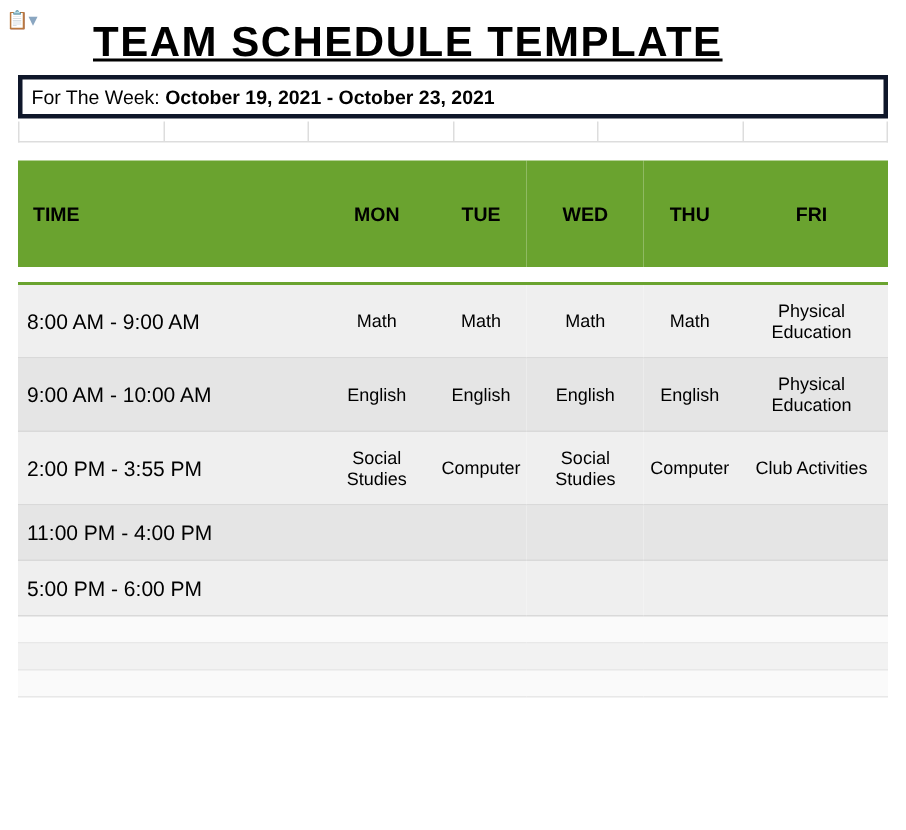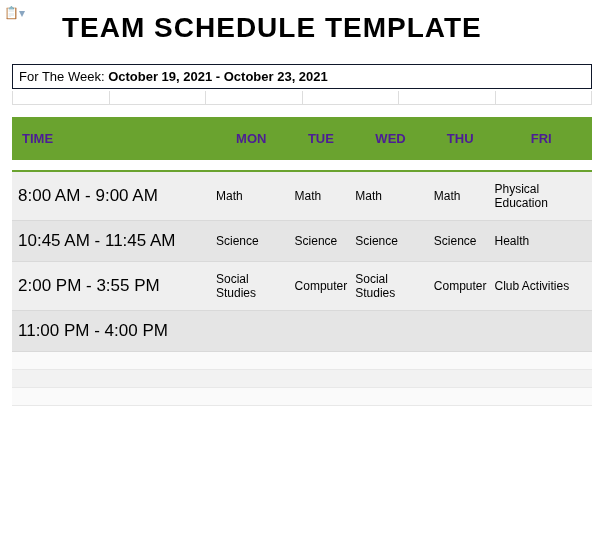--- a/index.html
+++ b/index.html
@@ -7,24 +7,25 @@
     margin: 0;
     font-family: Arial, Helvetica, sans-serif;
     background: #ffffff;
     width: 604px;
     padding: 8px 12px;
   }
   .title {
     font-size: 28px;
     font-weight: 900;
     letter-spacing: 1px;
-    margin: 4px 0 20px 50px;
+    margin: 4px 0 6px 50px;
+    text-decoration: underline;
   }
   .week-row {
-    border: 1px solid #0f172a;
+    border: 3px solid #0f172a;
     padding: 4px 6px;
     font-size: 13px;
     font-weight: 400;
     margin-bottom: 2px;
   }
   .week-row b { font-weight: 700; }
   .sub-row {
     display: flex;
     border-left: 1px solid #ddd;
     border-right: 1px solid #ddd;
@@ -37,23 +38,23 @@
   }
   .sub-row > div:last-child { border-right: none; }
   table.sched {
     width: 100%;
     border-collapse: collapse;
     margin-top: 12px;
     font-size: 12px;
   }
   table.sched thead th {
     background: #6aa32f;
-    color: #4c1d95;
+    color: #000000;
     font-weight: 700;
-    padding: 14px 6px;
+    padding: 28px 6px;
     text-align: center;
     font-size: 13px;
   }
   table.sched thead th:first-child {
     text-align: left;
     padding-left: 10px;
     width: 200px;
   }
   tr.spacer td {
     background: #ffffff;
@@ -64,27 +65,27 @@
   tr.accent td {
     background: #6aa32f;
     height: 2px;
     padding: 0;
     border: none;
   }
   table.sched tbody.data tr td {
     background: #efefef;
     border-bottom: 1px solid #d9d9d9;
     padding: 10px 4px;
-    text-align: left;
+    text-align: center;
     vertical-align: middle;
   }
   table.sched tbody.data tr td:first-child {
     text-align: left;
     padding-left: 6px;
-    font-size: 17px;
+    font-size: 14px;
   }
   table.sched tbody.data tr:nth-child(even) td {
     background: #e5e5e5;
   }
   tbody.trailing td {
     background: #fafafa;
     height: 18px;
     border-bottom: 1px solid #e8e8e8;
     padding: 0;
   }
@@ -141,37 +142,45 @@
   <tbody class="data" id="data-body">
       <tr>
         <td>8:00 AM - 9:00 AM</td>
         <td>Math</td>
         <td>Math</td>
         <td>Math</td>
         <td>Math</td>
         <td>Physical Education</td>
       </tr>
       <tr>
-        <td>10:45 AM - 11:45 AM</td>
-        <td>Science</td>
-        <td>Science</td>
-        <td>Science</td>
-        <td>Science</td>
-        <td>Health</td>
+        <td>9:00 AM - 10:00 AM</td>
+        <td>English</td>
+        <td>English</td>
+        <td>English</td>
+        <td>English</td>
+        <td>Physical Education</td>
       </tr>
       <tr>
         <td>2:00 PM - 3:55 PM</td>
         <td>Social Studies</td>
         <td>Computer</td>
         <td>Social Studies</td>
         <td>Computer</td>
         <td>Club Activities</td>
       </tr>
       <tr>
         <td>11:00 PM - 4:00 PM</td>
+        <td></td>
+        <td></td>
+        <td></td>
+        <td></td>
+        <td></td>
+      </tr>
+      <tr>
+        <td>5:00 PM - 6:00 PM</td>
         <td></td>
         <td></td>
         <td></td>
         <td></td>
         <td></td>
       </tr>
     </tbody>
   <tbody class="trailing">
     <tr>
         <td colspan="6"></td>

